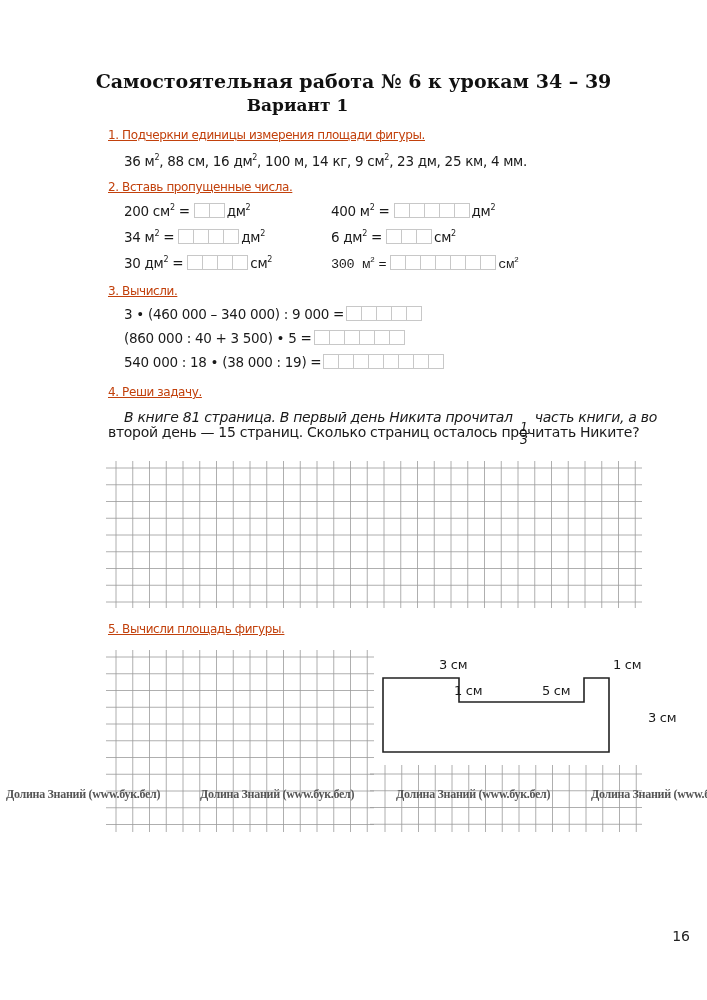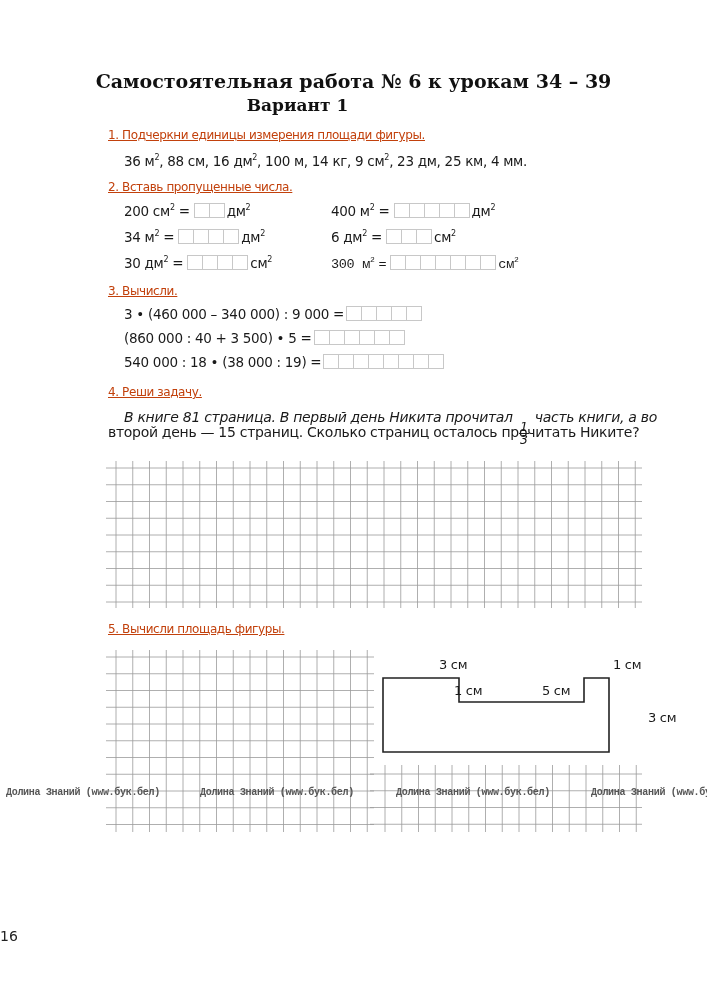--- a/index.html
+++ b/index.html
@@ -19,22 +19,22 @@
     .task-head { font-size: 12px; letter-spacing: -0.4px; color: #c2410c; text-decoration: underline; }
     .line { font-size: 13.5px; letter-spacing: -0.3px; white-space: nowrap; color: #1a1a1a; }
     sup { font-size: 8px; vertical-align: 6px; line-height: 0; }
     .cells { display: inline-flex; vertical-align: -2px; margin: 0 2px; }
     .cell { width: 16px; height: 15px; border: 1px solid #c8c8c8; margin-left: -1px; box-sizing: border-box; }
     .cell:first-child { margin-left: 0; }
     .frac { display: inline-flex; flex-direction: column; align-items: center; vertical-align: -9px; font-size: 12.5px; line-height: 12px; margin: 0 2px; }
     .frac .num { border-bottom: 1px solid #222; padding: 0 1px; }
     .grid-svg { position: absolute; left: 0; top: 0; }
     .fig-label { font-size: 13px; letter-spacing: -0.3px; color: #1a1a1a; margin-left: 31px; }
-    .wm { font-family: Liberation Mono, monospace; font-size: 10px; font-weight: bold; color: #555; white-space: nowrap; letter-spacing: -0.3px; }
-    .page-num { left: 0; width: 690px; top: 928px; text-align: left; font-size: 14px; color: #222; }
+    .wm { font-family: Liberation Serif, serif; font-size: 12px; font-weight: bold; color: #555; white-space: nowrap; letter-spacing: -0.3px; }
+    .page-num { left: 0; width: 690px; top: 928px; text-align: right; font-size: 14px; color: #222; }
   </style>
 </head>
 <body>
 
 <div class="abs title">Самостоятельная работа № 6 к урокам 34 – 39</div>
 <div class="abs subtitle">Вариант 1</div>
 
 <div class="abs task-head" style="left:108px; top:128px;">1. Подчеркни единицы измерения площади фигуры.</div>
 <div class="abs line" style="left:124px; top:153px;" id="task1-list"><span>36 м</span><sup>2</sup><span>, </span><span>88 см</span><span>, </span><span>16 дм</span><sup>2</sup><span>, </span><span>100 м</span><span>, </span><span>14 кг</span><span>, </span><span>9 см</span><sup>2</sup><span>, </span><span>23 дм</span><span>, </span><span>25 км</span><span>, </span><span>4 мм</span><span>.</span></div>
 

